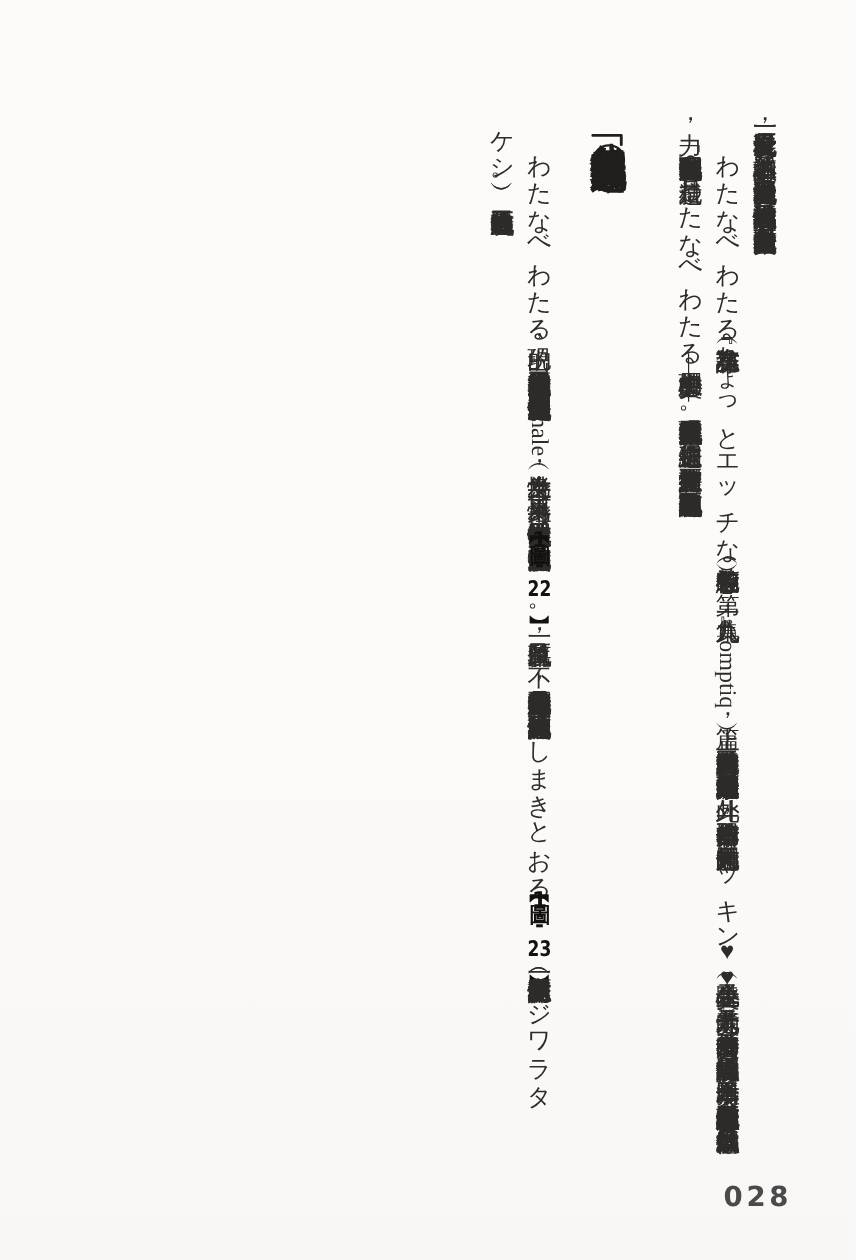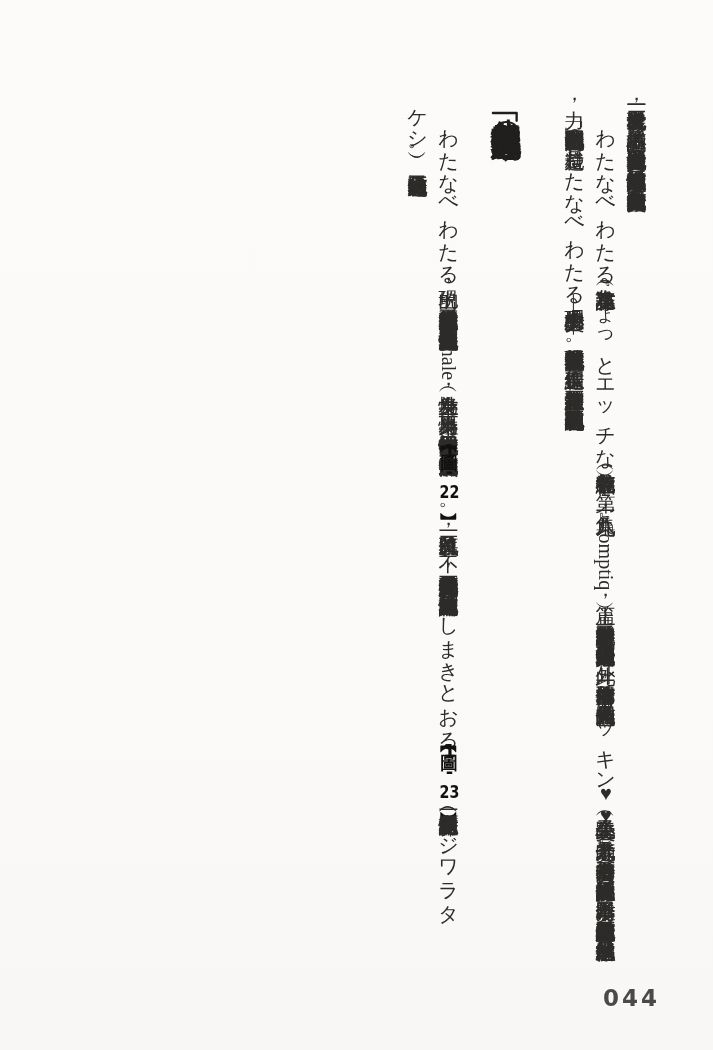--- a/index.html
+++ b/index.html
@@ -55,14 +55,14 @@
 </style>
 </head>
 <body>
 
 <div class="page">
   <div class="text-block">
     <div class="para-group" id="opening-paragraphs"><p class="para"><span>一次看見金髮巨乳女優一樣，抓住了眾多讀者的心。不過跟金髮巨乳女優不同的地方在於，擄獲男性讀者的不是性感成熟的身材，而是這種身材跟童顏美少女角色的融合。</span></p><p class="para indent"><span>わたなべわたる在某次雜誌專訪（『ちょっとエッチな福袋（有點色色的福袋）　第</span><span class="up">2</span><span>集』一九八九，Comptiq篇）上，講述影響了自己的漫畫角色時，便提到了海老原武司的『真知子老師』系列中的真知子老師。此外，作者自己的第一部單行本，同時也是大人氣作品的『ドッキン♥美奈子先生（心跳♥美奈子老師）』（一九八七，白夜書房）中的美奈子老師，據說便是以當時的人氣偶像，本田美奈子為雛形。作者大概是想融合真知子老師的巨乳和包容一切的肉體與精神，以及日本當紅偶像的魅力，創造出不同於金髮巨乳的「老師角色」吧？這就是わたなべわたる心目中理想的美少女——乳房獲得解放後才得以實現的童顏巨乳角色。在這個延長線上，身體更加維持在蘿莉體型，只有胸部巨乳化的「巨乳蘿莉」也隨之誕生。</span></p></div>
     <h2 class="heading">八〇年代後期的「巨乳解放運動」</h2>
     <div class="para-group" id="closing-paragraphs"><p class="para indent"><span>わたなべわたる的出現，對後來登場的另兩位成人漫畫家造成了極大的影響。那就是開拓了外國人體型之壓倒性巨乳角色和shemale（上半身為女性，下半身為男性）、扶他（同時擁有男性性器官的女性）、熟女角色等道路的北御牧慶</span><span class="fig-ref">【圖</span><span class="fig-ref up">1</span><span class="fig-ref up">-</span><span class="fig-ref tcy">22</span><span class="fig-ref">】</span><span>。以及第一位將巨乳，不、是更超前時代的爆乳概念帶入青春戀愛喜劇，論超越人智的壓倒性巨乳無人可出其右的にしまきとおる</span><span class="fig-ref">【圖</span><span class="fig-ref up">1</span><span class="fig-ref up">-</span><span class="fig-ref tcy">23</span><span class="fig-ref">】</span><span>（在一般向雜誌上的筆名是梶原恒明（カジワラタケシ））。收錄了這兩人作品的巨乳漫畫</span></p></div>
   </div>
-  <div class="pagenum">044</div>
+  <div class="pagenum">028</div>
 </div>
 
 </body></html>

